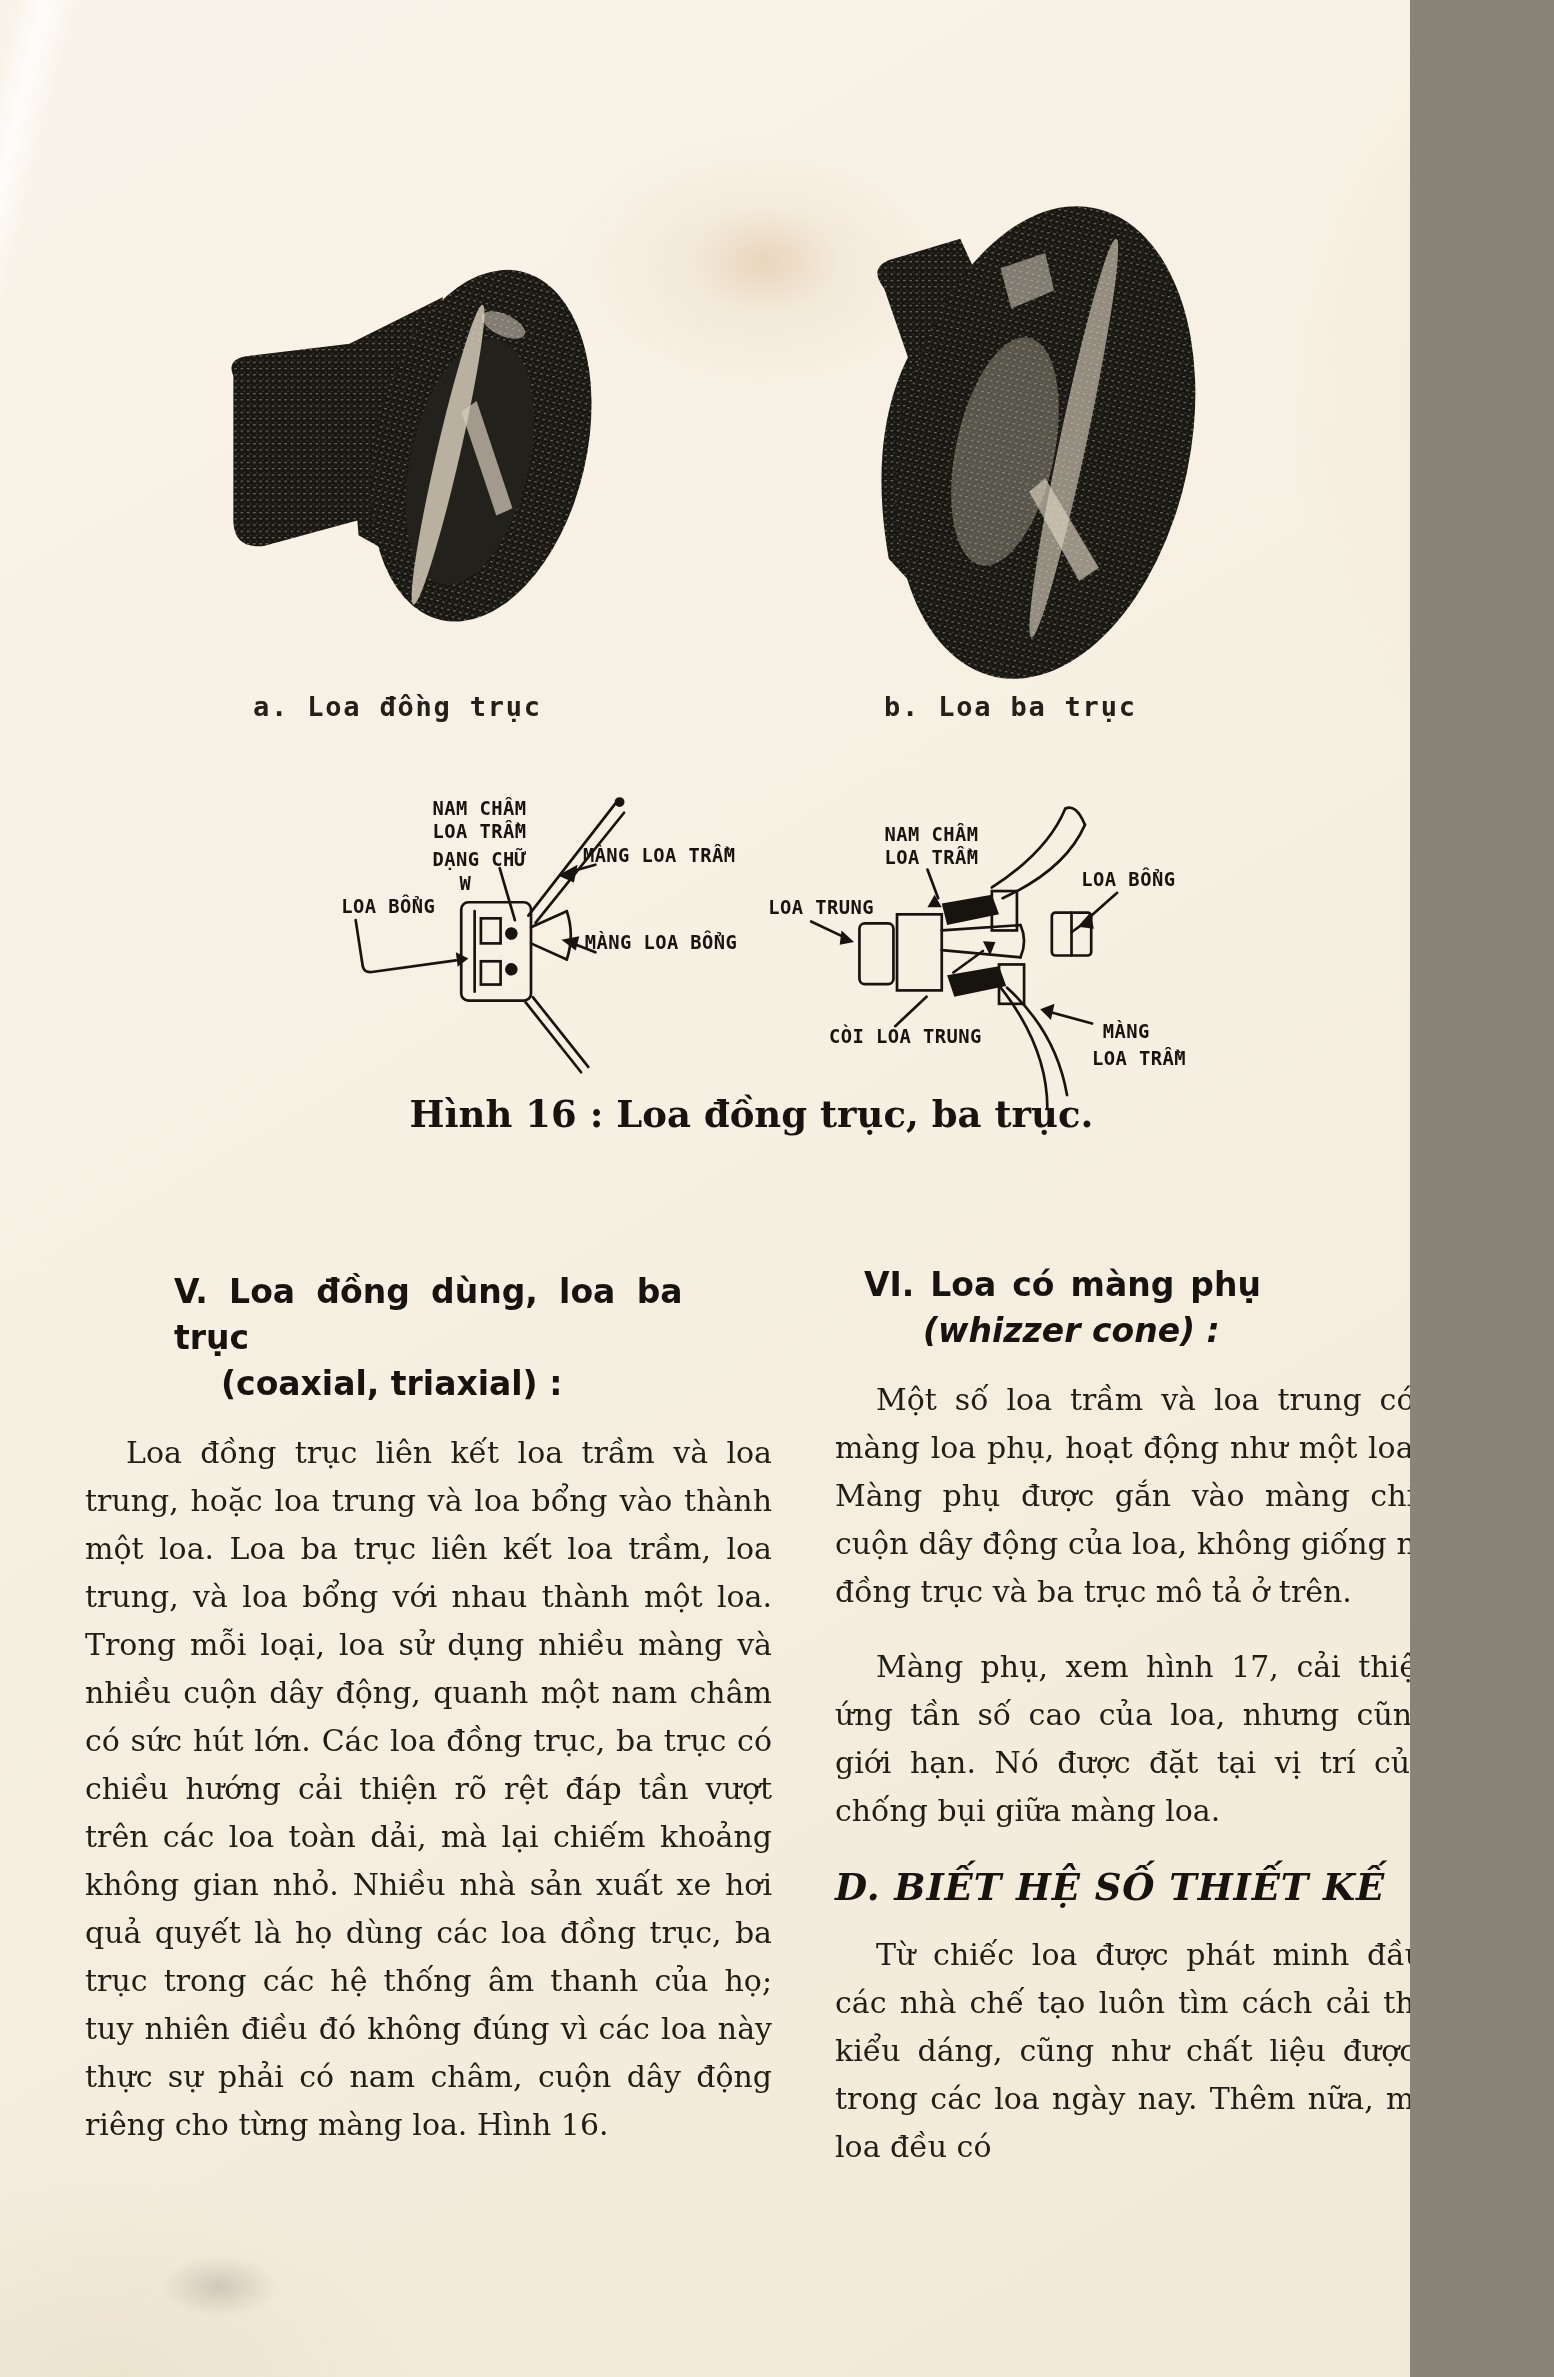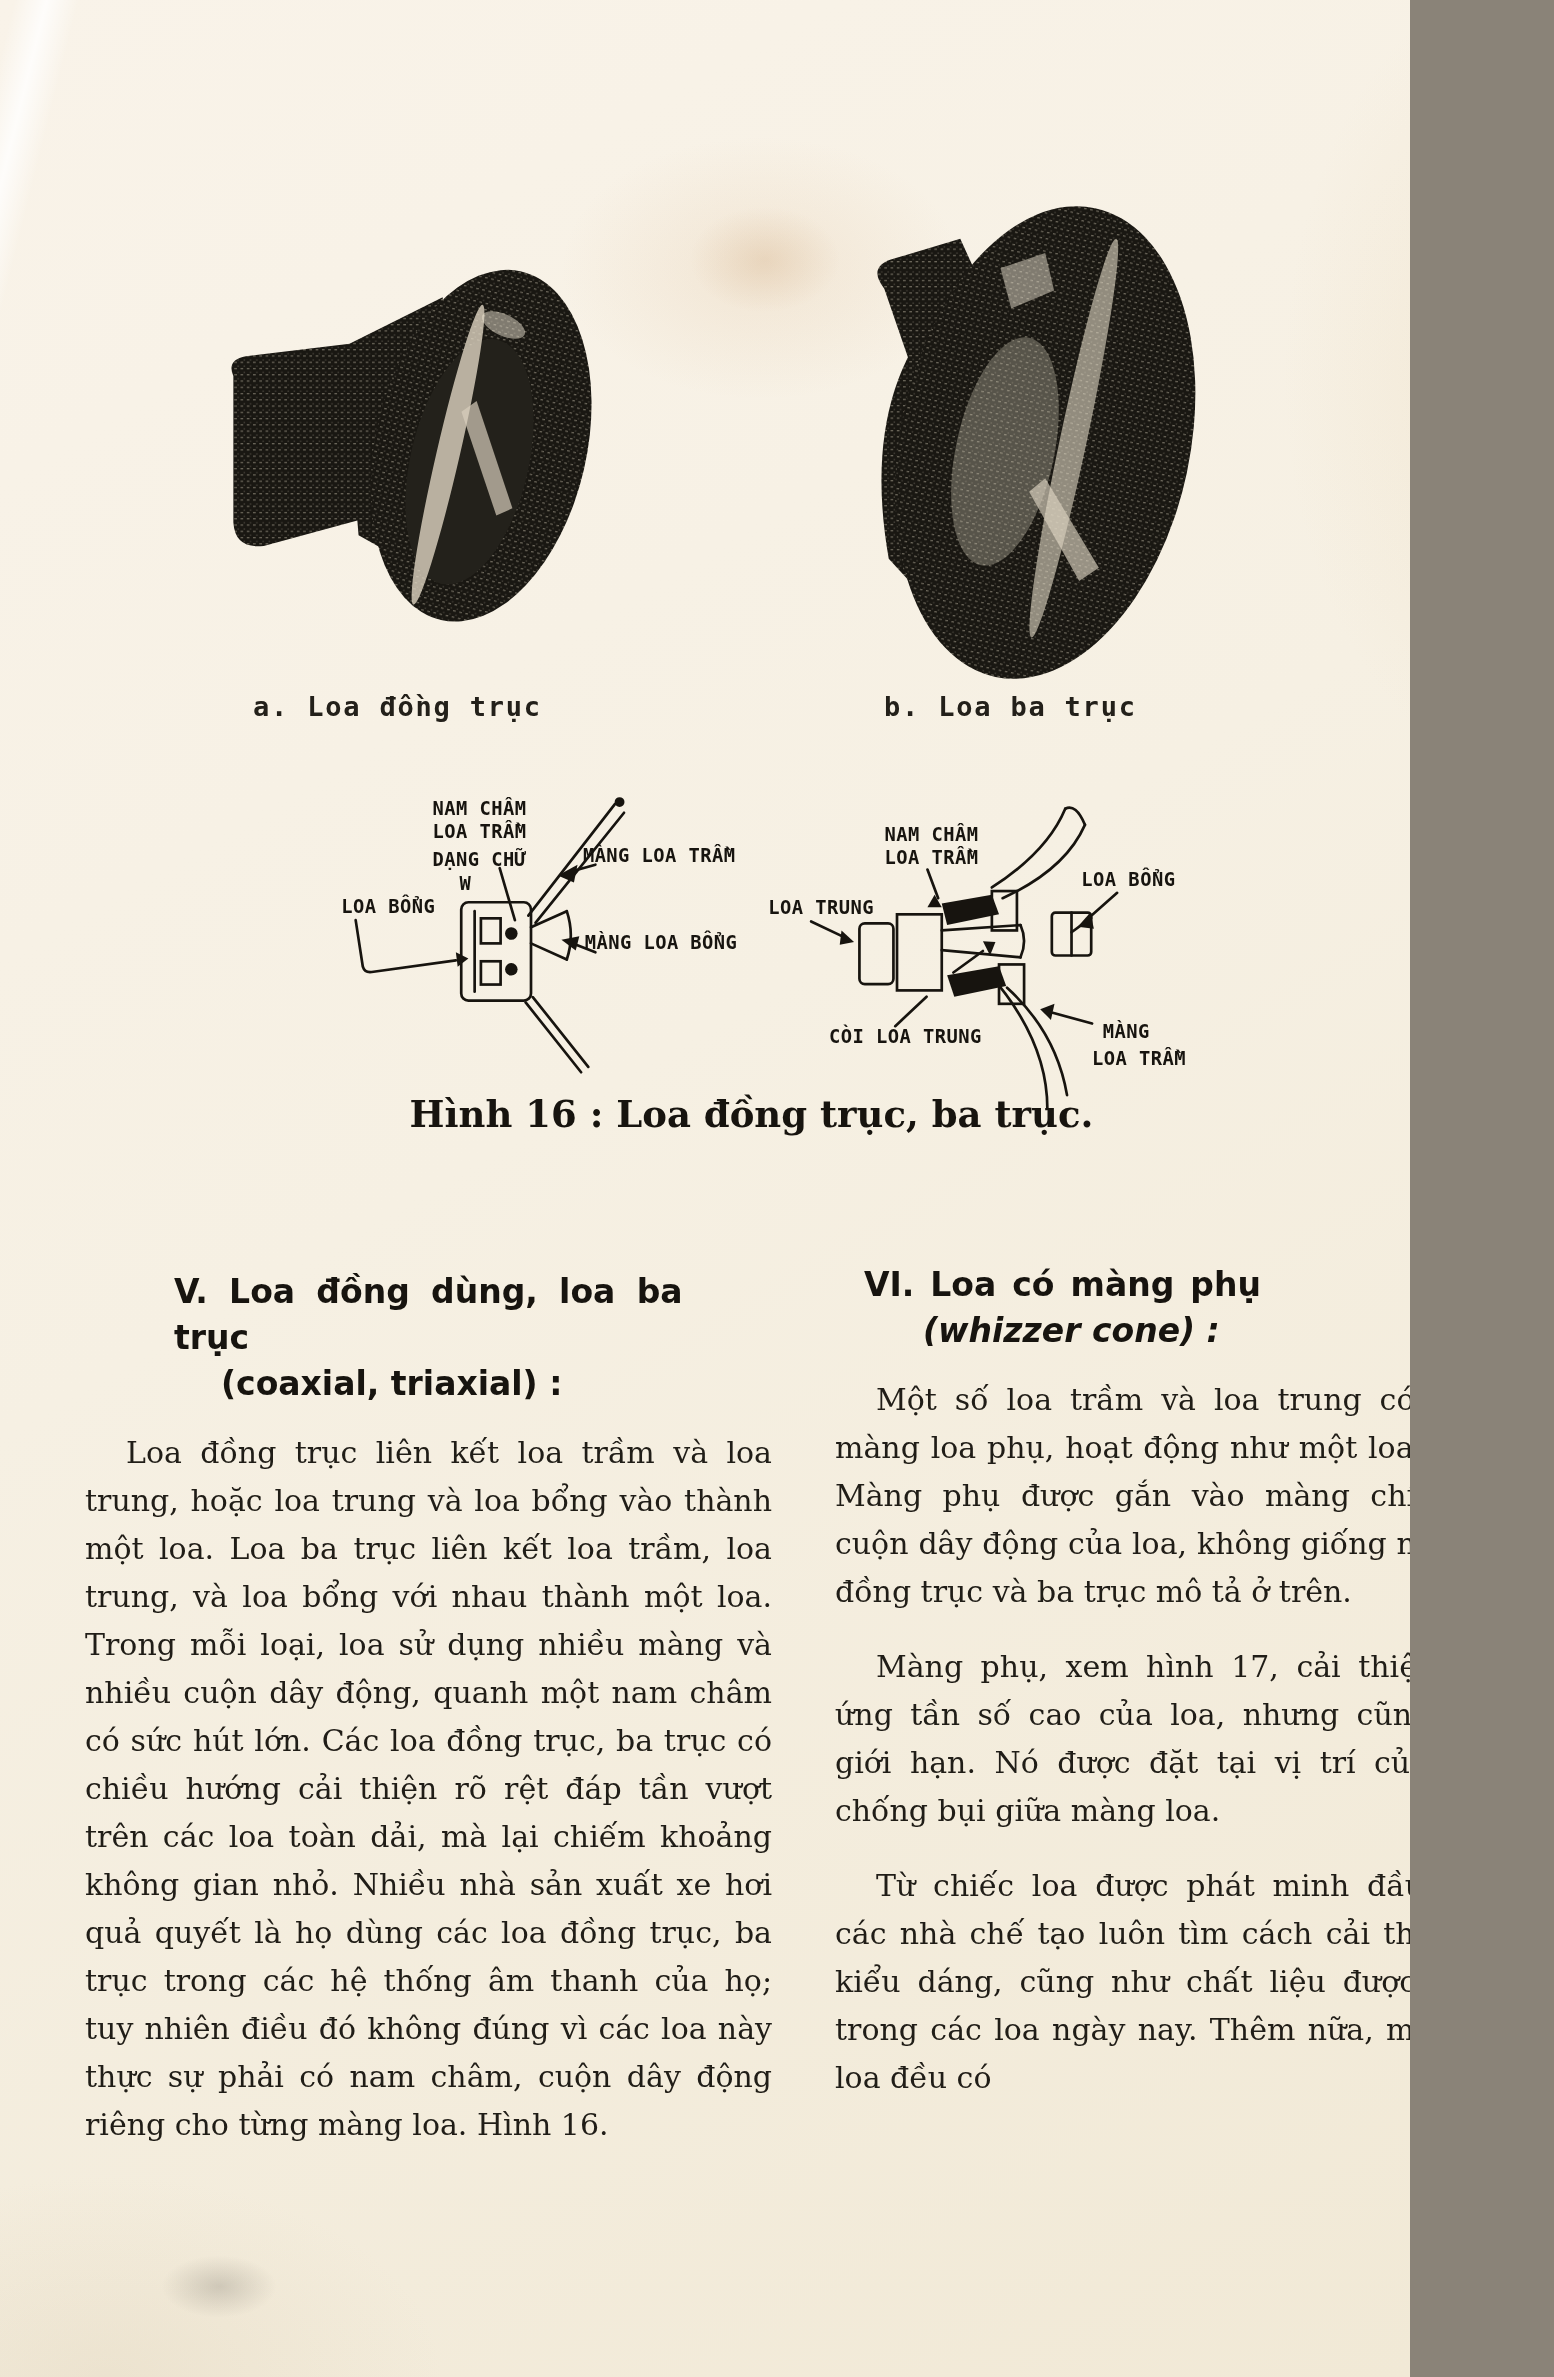--- a/index.html
+++ b/index.html
@@ -204,19 +204,20 @@
   </div>
 
   <div class="column col-right">
     <div class="col-heading">
       <div class="h1">VI. Loa có màng phụ</div>
       <div class="h2">(whizzer cone) :</div>
     </div>
     <p class="para">Một số loa trầm và loa trung có thêm màng loa phụ, hoạt động như một loa bổng. Màng phụ được gắn vào màng chính và cuộn dây động của loa, không giống như loa đồng trục và ba trục mô tả ở trên.</p>
     <p class="para">Màng phụ, xem hình 17, cải thiện đáp ứng tần số cao của loa, nhưng cũng thật giới hạn. Nó được đặt tại vị trí của vòm chống bụi giữa màng loa.</p>
     <div class="heading-d">
+      <div class="d1">D. BIẾT HỆ SỐ THIẾT KẾ</div>
     </div>
     <p class="para">Từ chiếc loa được phát minh đầu tiên, các nhà chế tạo luôn tìm cách cải thiện về kiểu dáng, cũng như chất liệu được dùng trong các loa ngày nay. Thêm nữa, mỗi loại loa đều có</p>
   </div>
 
   <div class="page-number">25</div>
 </div>
 
 
 </body></html>

